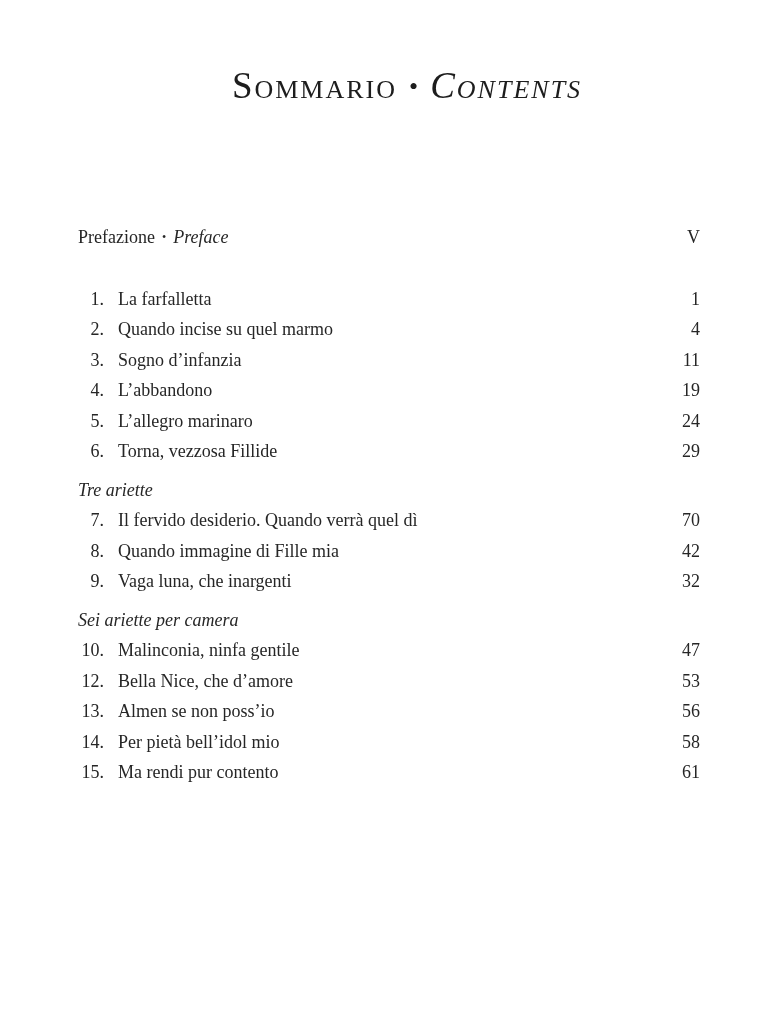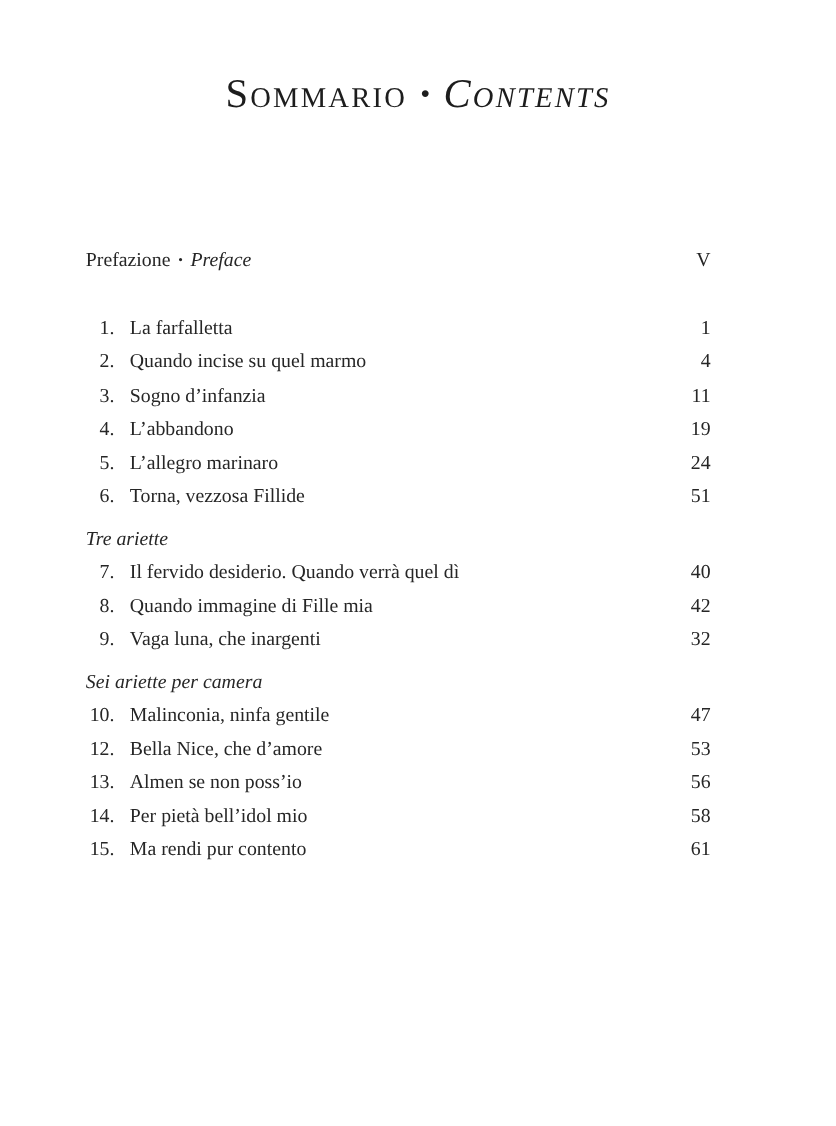--- a/index.html
+++ b/index.html
@@ -2,21 +2,21 @@
 <html><head>
 <meta charset="utf-8">
 <style>
   html, body { margin: 0; padding: 0; }
   .page {
     position: relative;
     width: 760px;
     height: 1024px;
     background: #ffffff;
     box-sizing: border-box;
-    padding: 64px 114px 0 78px;
+    padding: 64px 60px 0 78px;
     font-family: "Liberation Serif", serif;
     color: #262626;
     overflow: hidden;
   }
   .title {
     margin: 0 -114px 0 -78px;
     text-align: center;
     font-weight: 400;
     font-variant: small-caps;
     font-size: 37px;
@@ -97,31 +97,31 @@
       <span class="pg">19</span>
     </div>
     <div class="row">
       <span class="num">5.</span>
       <span class="entry-title">L’allegro marinaro</span>
       <span class="pg">24</span>
     </div>
     <div class="row">
       <span class="num">6.</span>
       <span class="entry-title">Torna, vezzosa Fillide</span>
-      <span class="pg">51</span>
+      <span class="pg">29</span>
     </div>
 
     <div class="row section-row">
       <span>Tre ariette</span>
     </div>
 
     <div class="row">
       <span class="num">7.</span>
       <span class="entry-title">Il fervido desiderio. Quando verrà quel dì</span>
-      <span class="pg">40</span>
+      <span class="pg">70</span>
     </div>
     <div class="row">
       <span class="num">8.</span>
       <span class="entry-title">Quando immagine di Fille mia</span>
       <span class="pg">42</span>
     </div>
     <div class="row">
       <span class="num">9.</span>
       <span class="entry-title">Vaga luna, che inargenti</span>
       <span class="pg">32</span>

